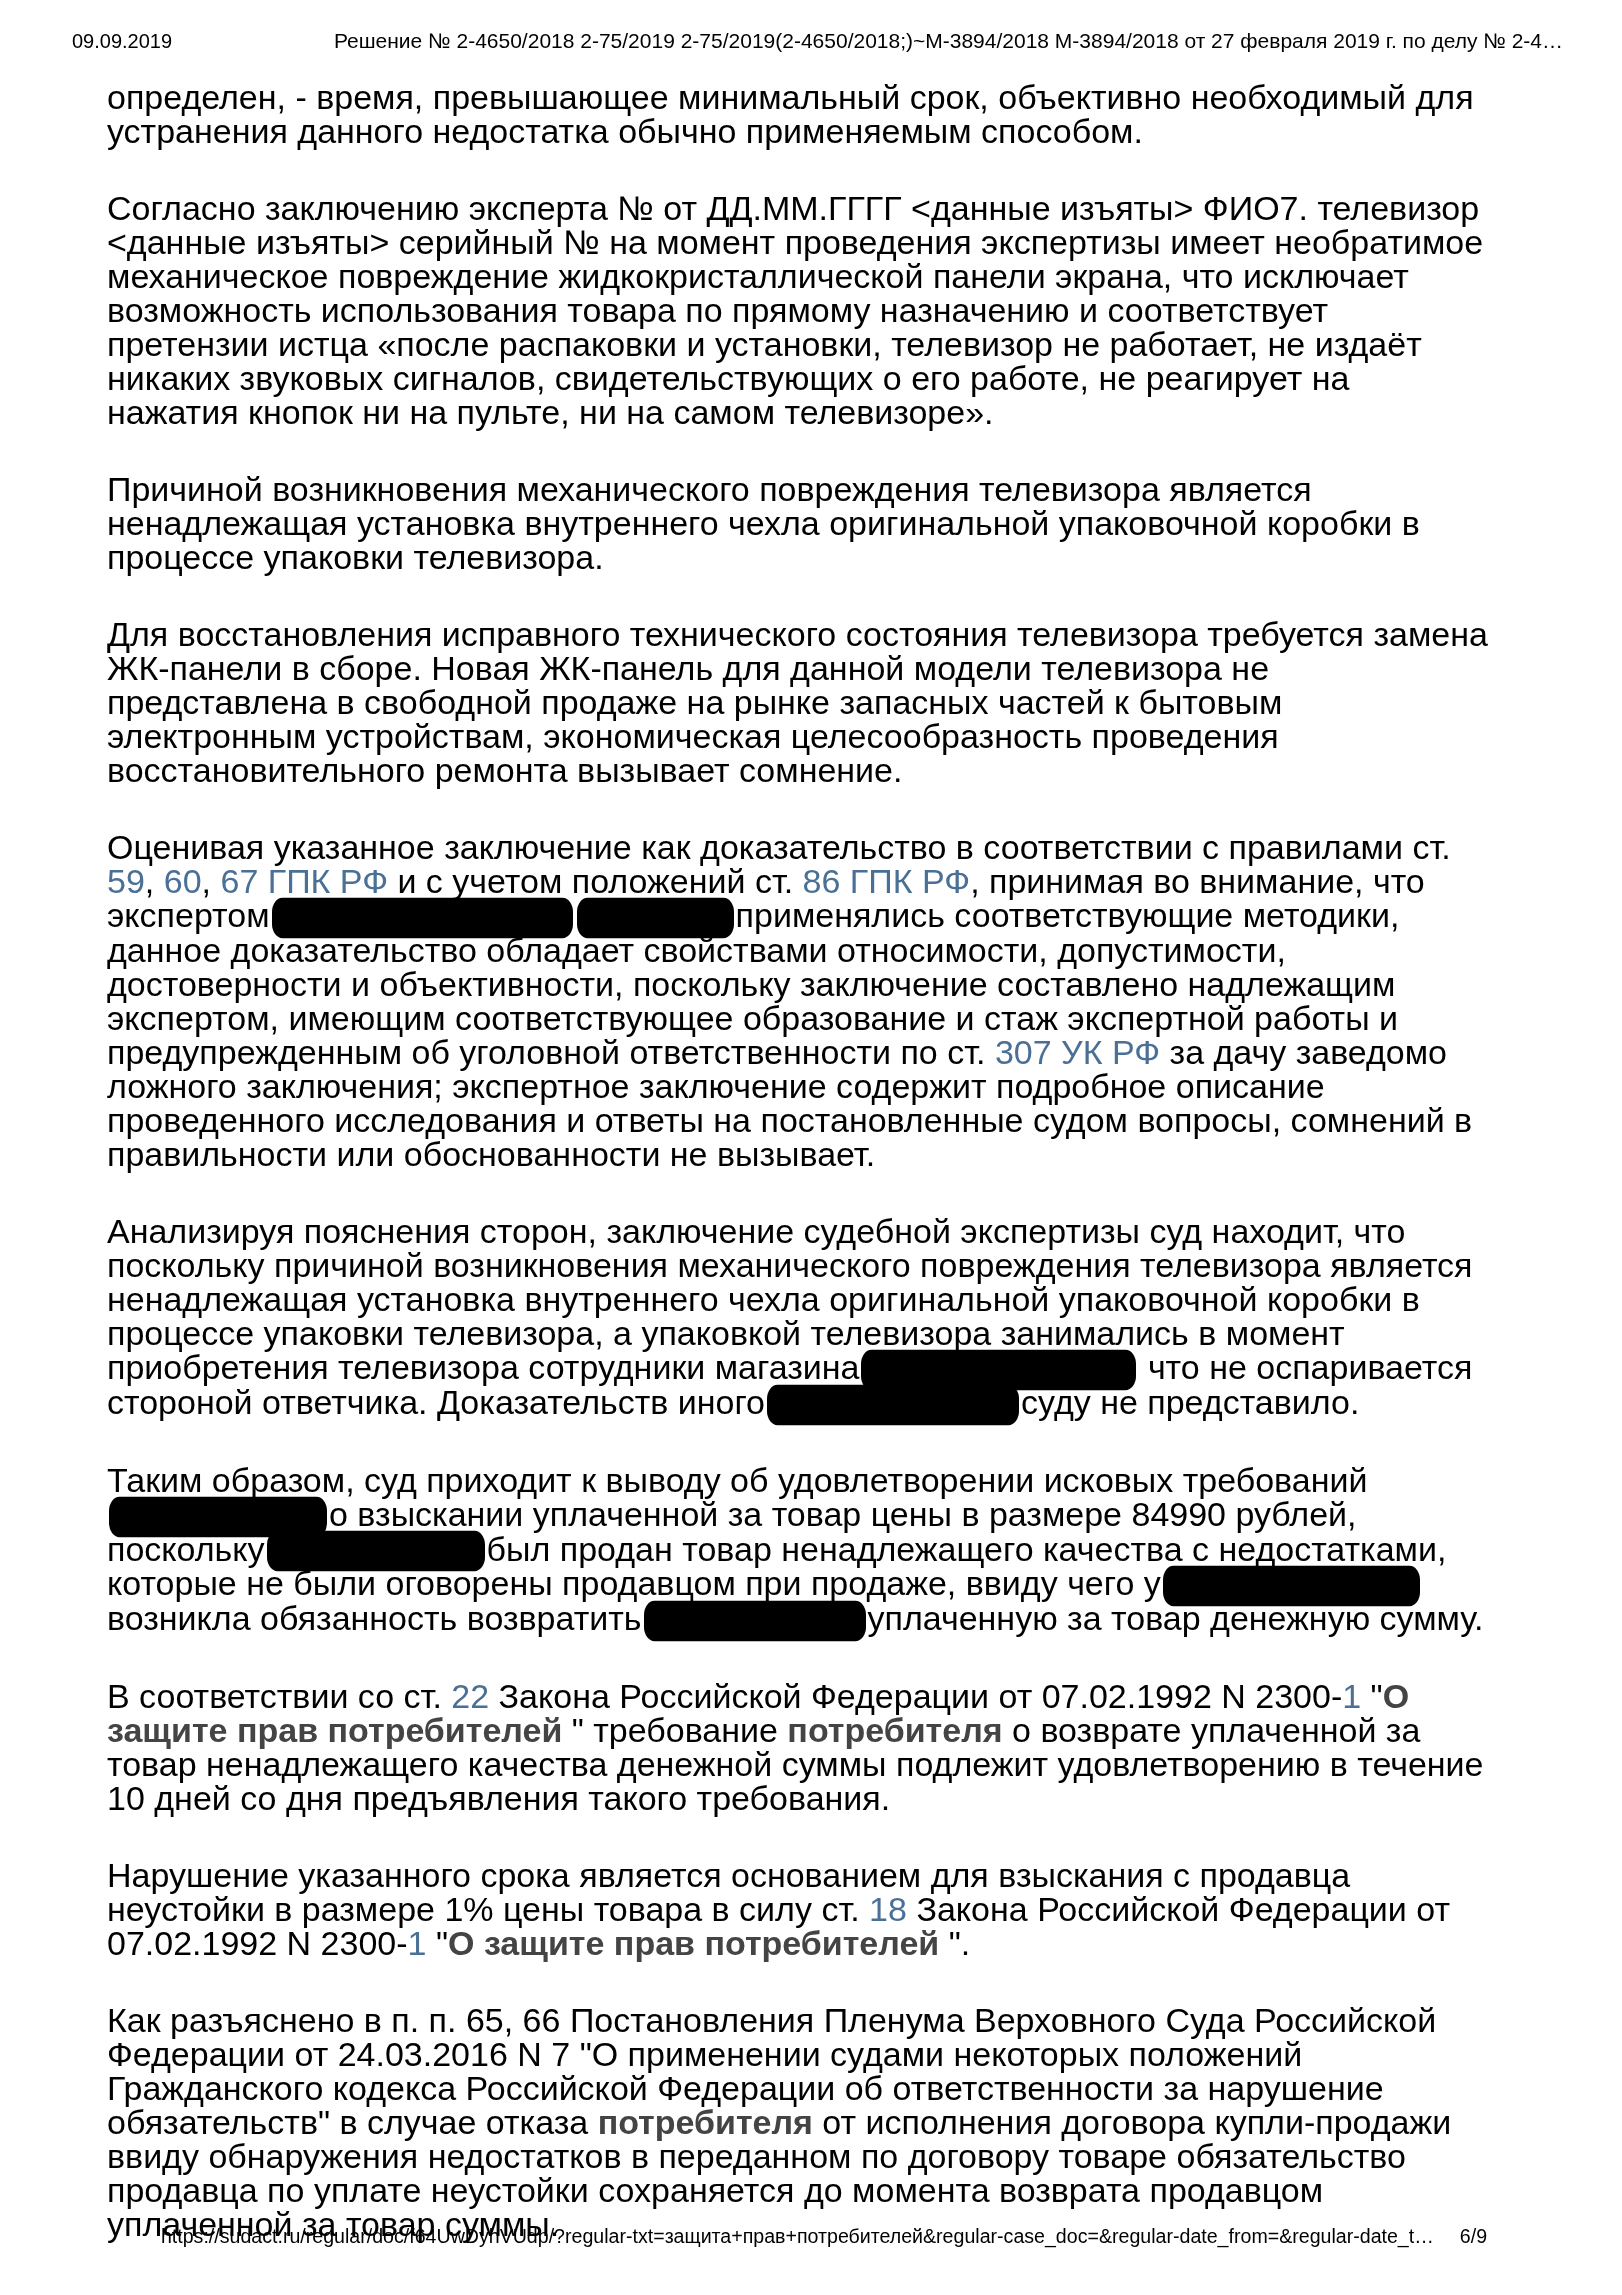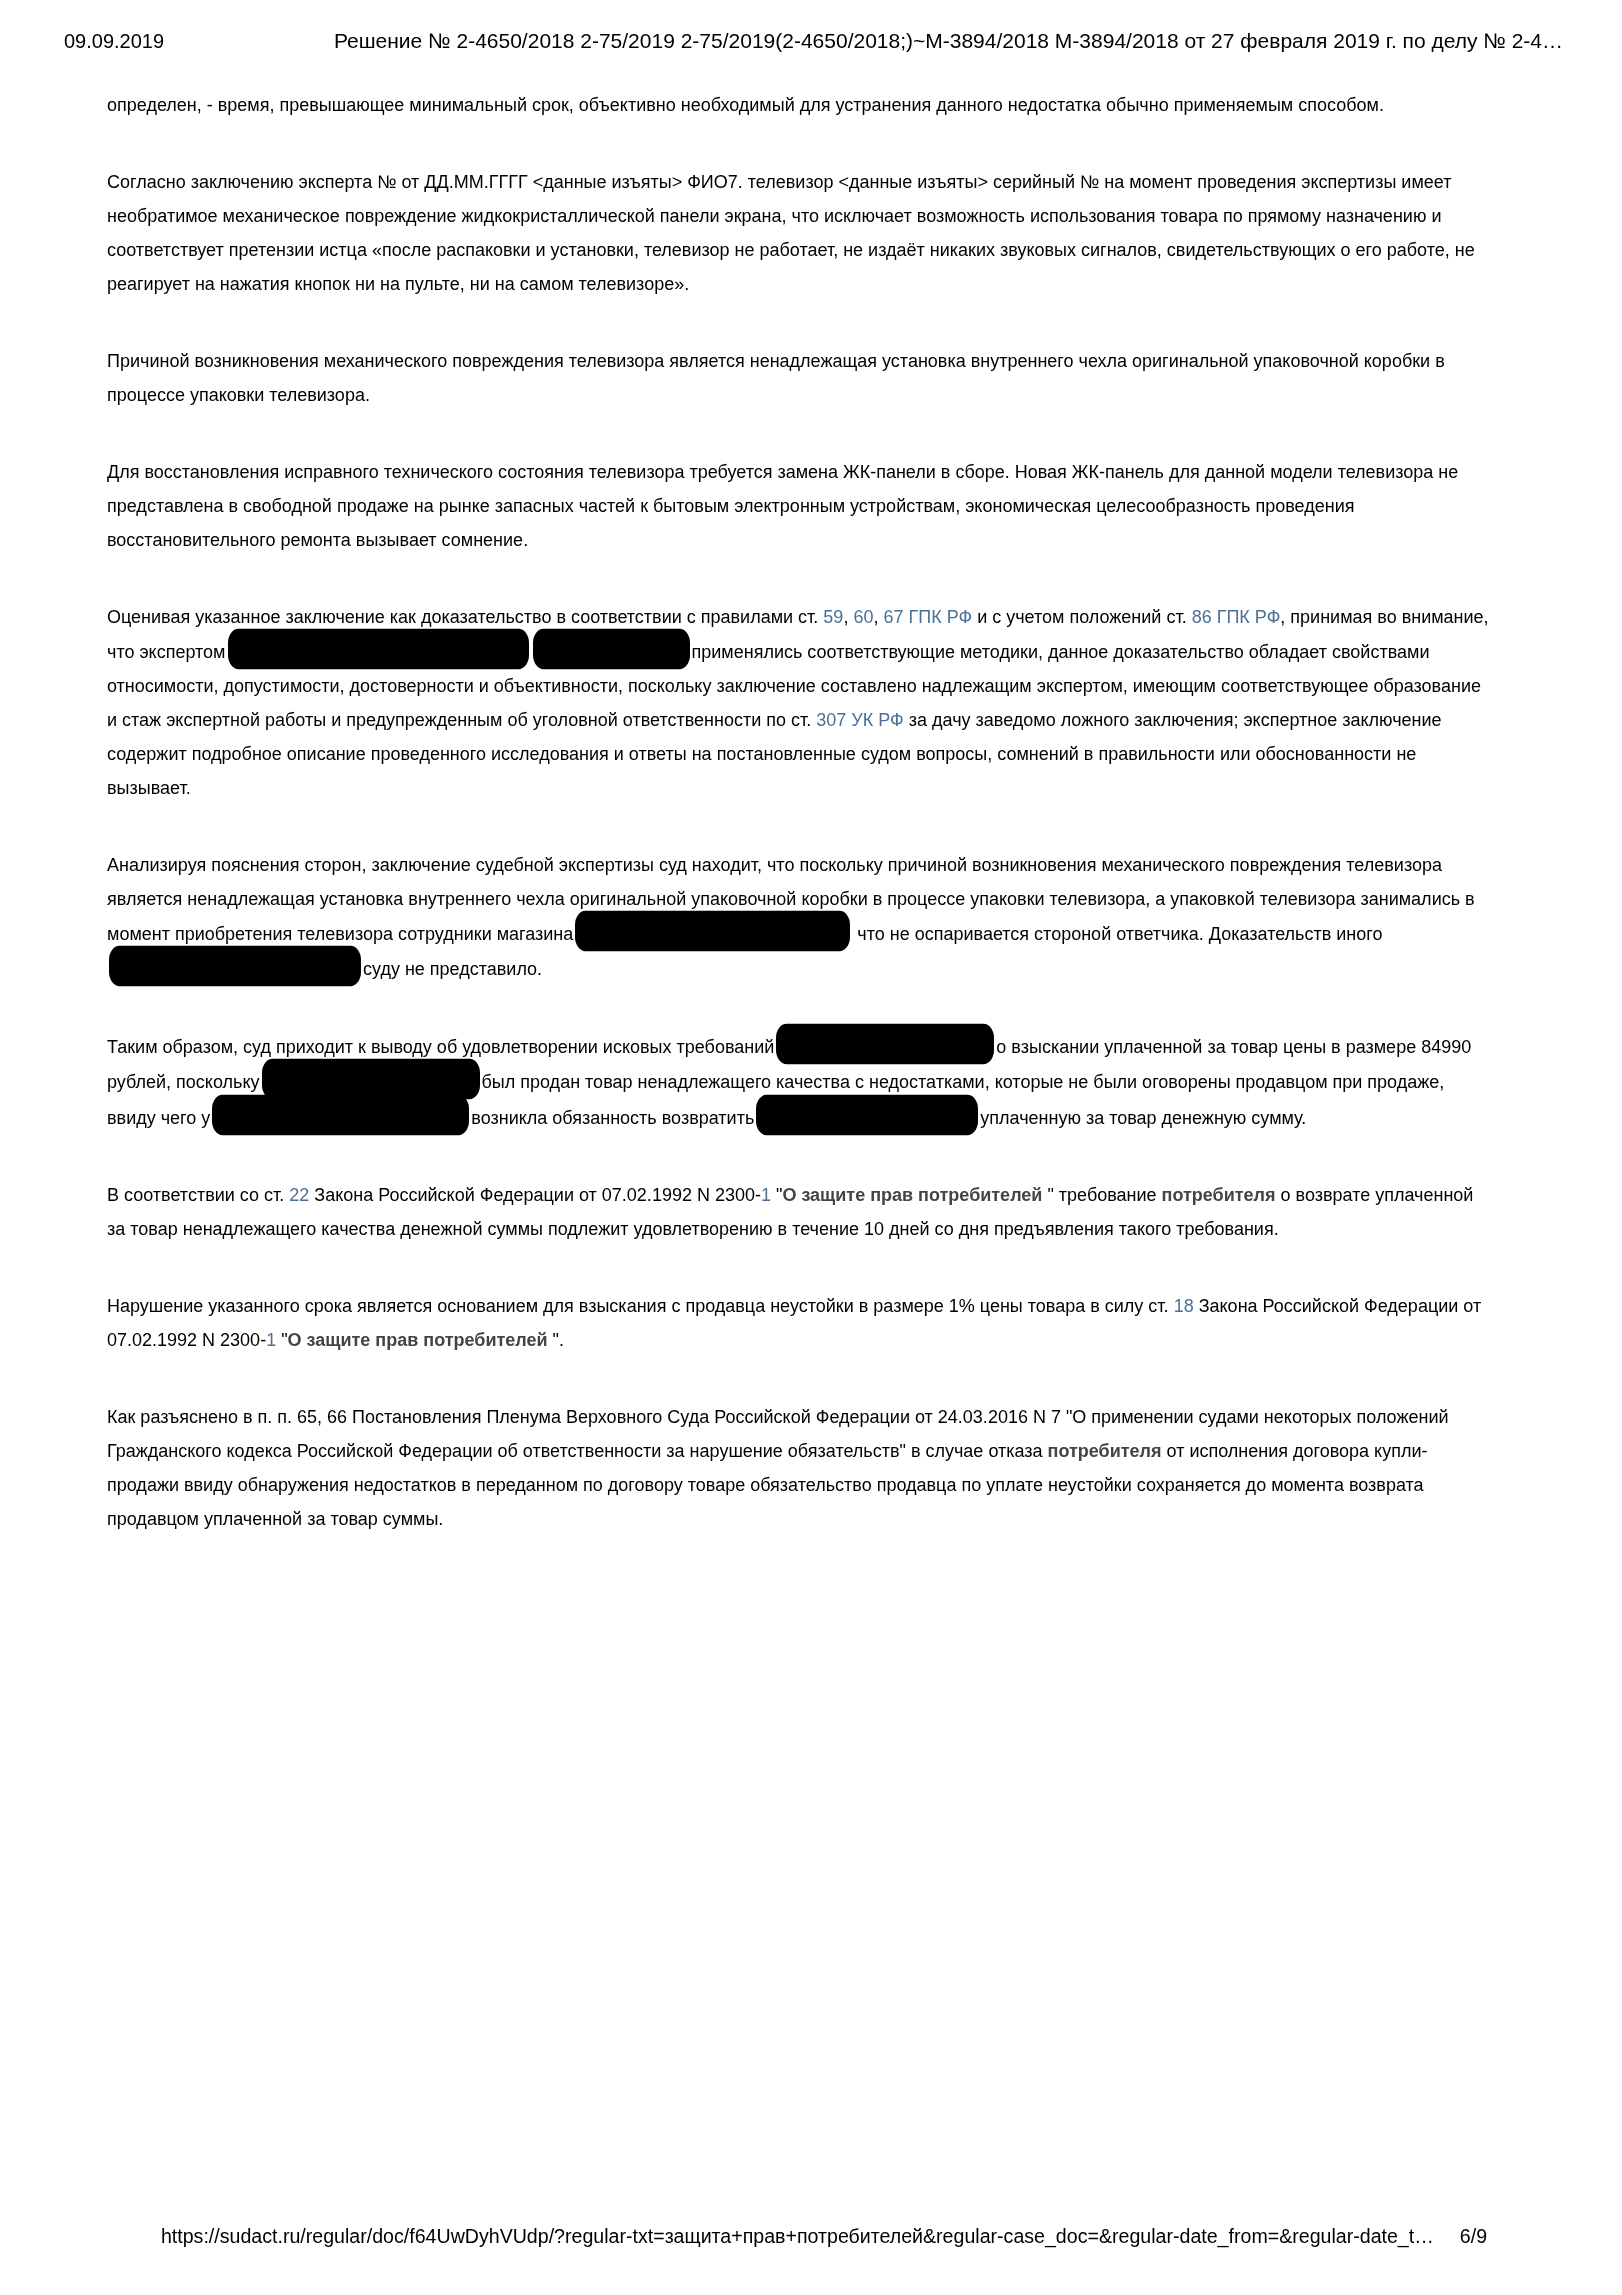--- a/index.html
+++ b/index.html
@@ -9,42 +9,42 @@
     height: 2295px;
     margin: 0 auto;
     background: #ffffff;
     font-family: "Liberation Sans", sans-serif;
     color: #000000;
     overflow: hidden;
   }
   .print-header {
     position: absolute;
     top: 27.5px;
-    left: 64px;
+    left: 72px;
     right: 59px;
     display: flex;
     align-items: baseline;
     font-size: 20px;
     line-height: 26px;
     color: #000;
   }
   .print-date { white-space: nowrap; }
   .doc-title {
     flex: 1;
     text-align: right;
     font-size: 21px;
     white-space: nowrap;
     overflow: hidden;
   }
   .doc-body {
     position: absolute;
-    top: 88px;
+    top: 80px;
     left: 107px;
     width: 1382px;
-    font-size: 18px;
+    font-size: 34px;
     line-height: 34px;
     text-align: left;
   }
   p.para { margin: 0 0 43px 0; padding: 0; }
   a.statute-link {
     color: var(--link-color, #4a7096);
     text-decoration-thickness: 2px;
     text-underline-offset: 4.6px;
     cursor: pointer;
   }

